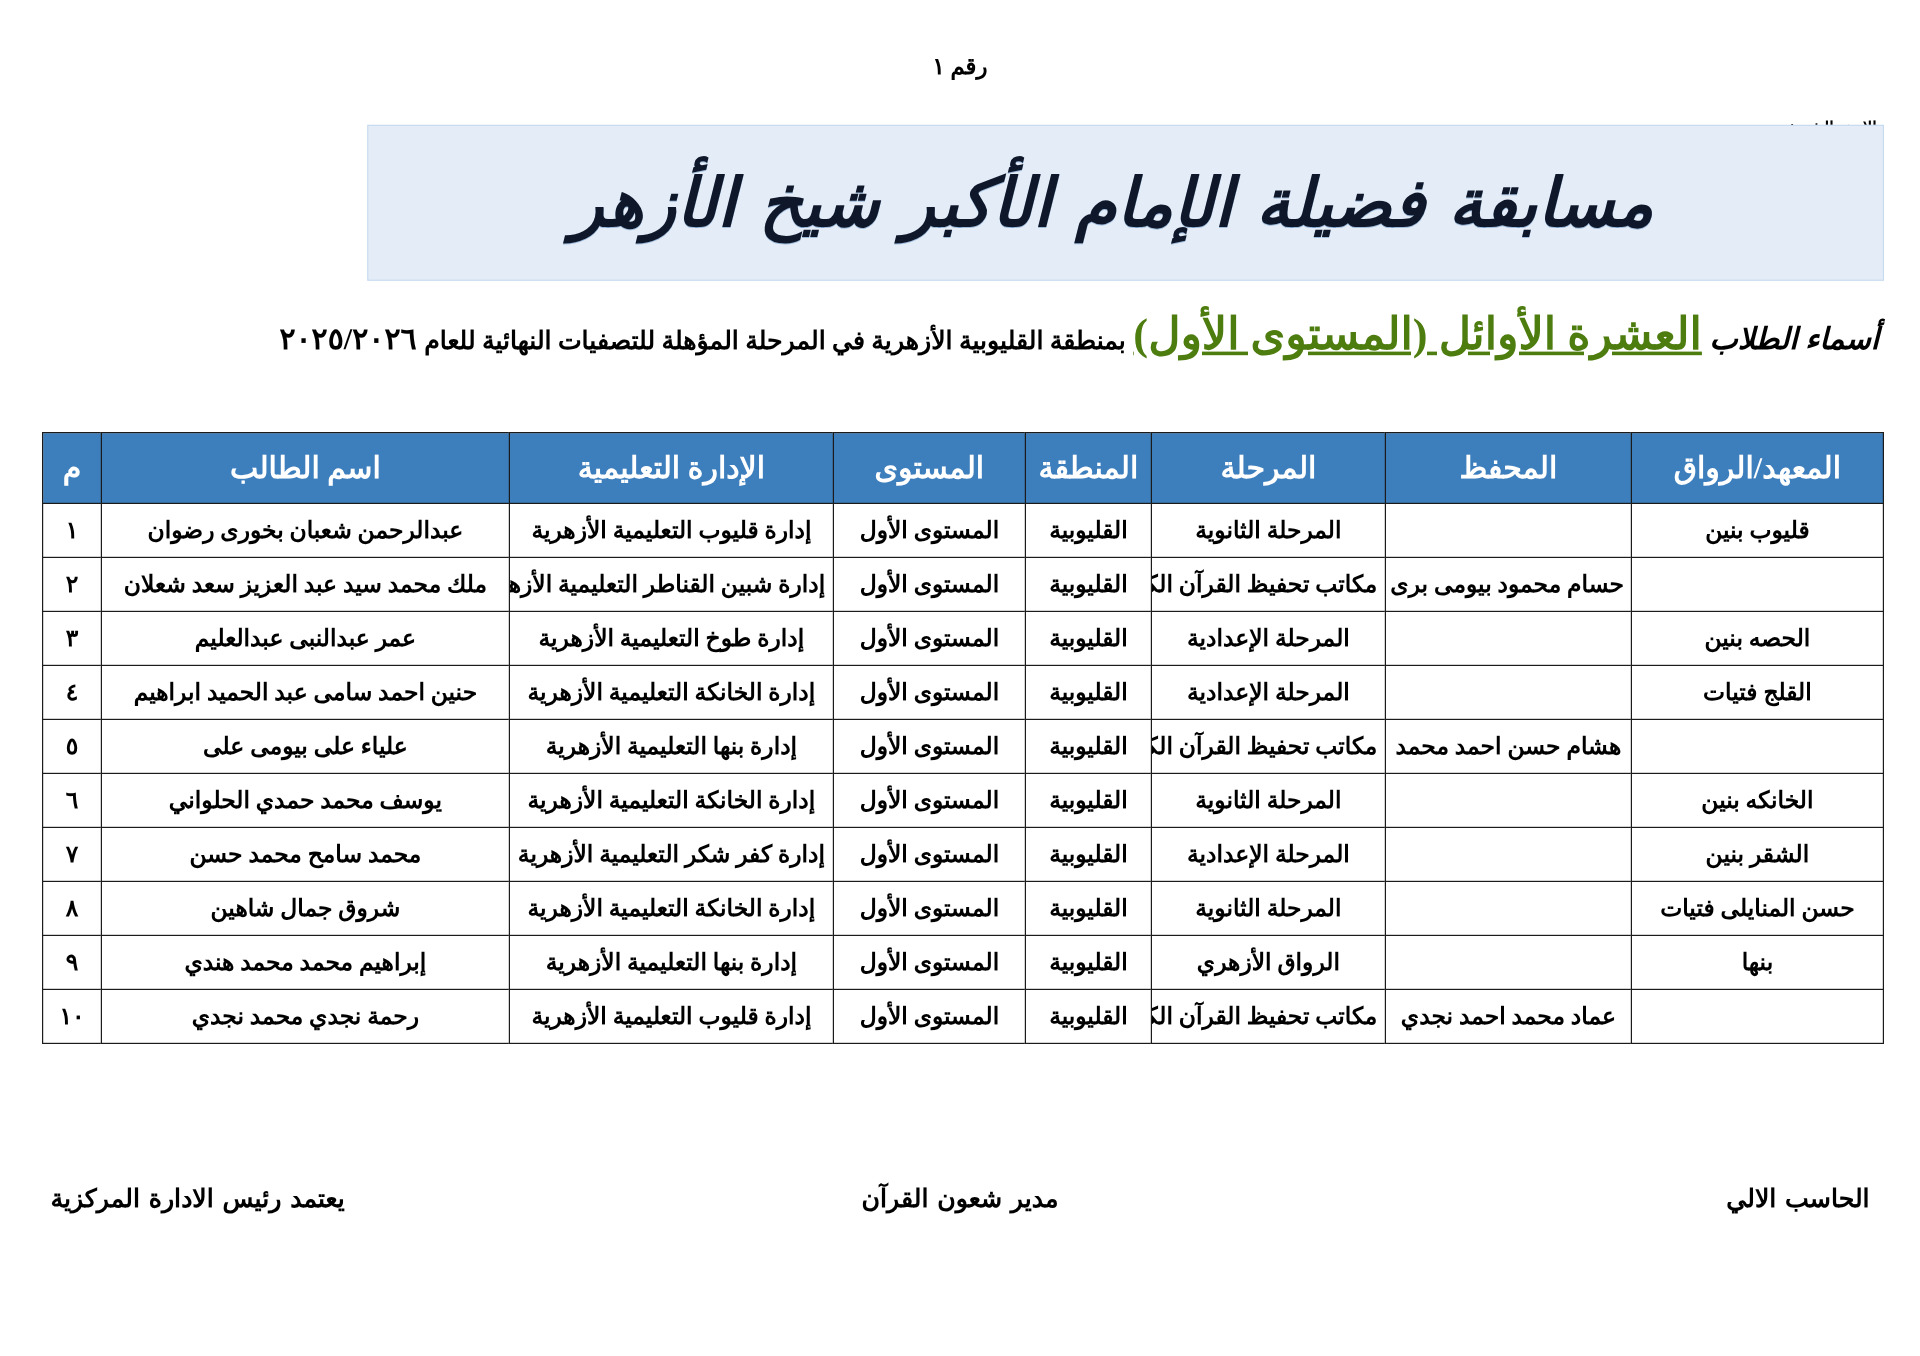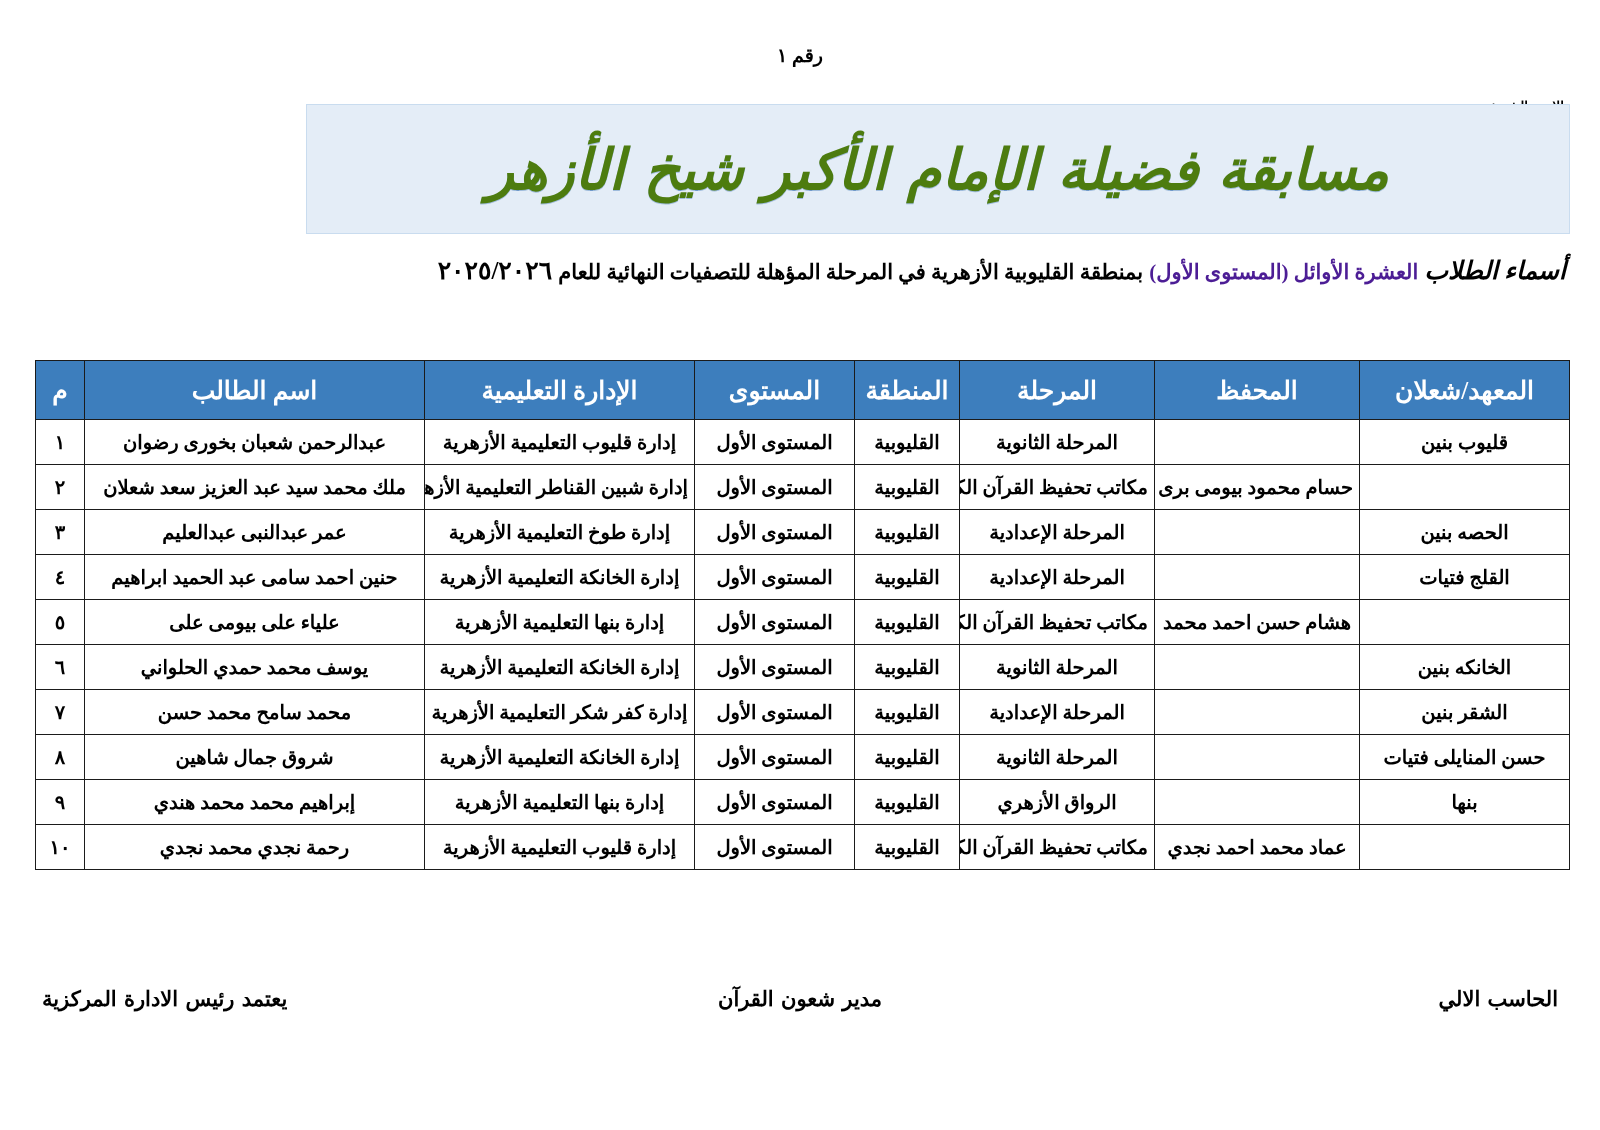--- a/index.html
+++ b/index.html
@@ -54,27 +54,27 @@
     right: 30px;
     width: 1264px;
     height: 130px;
     background: #e4edf7;
     border: 1px solid #c9dcef;
     box-sizing: border-box;
   }
   .banner-title {
     position: absolute;
     top: 104px;
-    right: 30px;
+    right: 41px;
     width: 1264px;
     height: 130px;
     display: flex;
     align-items: center;
     justify-content: center;
-    color: #4d7c0f;
+    color: #0f172a;
     font-family: "DejaVu Serif", serif;
     font-weight: bold;
     font-size: 56px;
     font-style: italic;
     letter-spacing: -1px;
     white-space: nowrap;
     text-shadow: 0 1px 0 rgba(29,95,168,0.35);
   }
 
   
@@ -84,23 +84,24 @@
     right: 34px;
     width: 1520px;
     text-align: right;
     font-size: 25px;
     line-height: 1.5;
     font-family: "Liberation Serif", serif;
     direction: rtl;
   }
   .subtitle .plain { font-weight: bold; font-style: italic; }
   .subtitle .hl {
-    color: #4c1d95;
-    font-weight: bold;
-    font-size: 21px;
+    color: #4d7c0f;
+    font-weight: bold;
+    text-decoration: underline;
+    font-size: 37px;
   }
   .subtitle .mid { font-weight: bold; font-size: 21px; }
   .subtitle .year { font-weight: bold; font-size: 25px; }
 
   
   table.main {
     position: absolute;
     top: 360px;
     right: 30px;
     width: 1534px;
@@ -197,21 +198,21 @@
         <col class="w-mem">
         <col class="w-stage">
         <col class="w-zone">
       <col class="w-level">
         <col class="w-admin">
         <col class="w-name">
         <col class="w-idx">
     </colgroup>
     <thead>
       <tr>
-        <th>المعهد/شعلان</th>
+        <th>المعهد/الرواق</th>
         <th>المحفظ</th>
         <th>المرحلة</th>
         <th>المنطقة</th>
         <th>المستوى</th>
         <th>الإدارة التعليمية</th>
         <th>اسم الطالب</th>
         <th>م</th>
       </tr>
     </thead>
     <tbody id="tbody">

